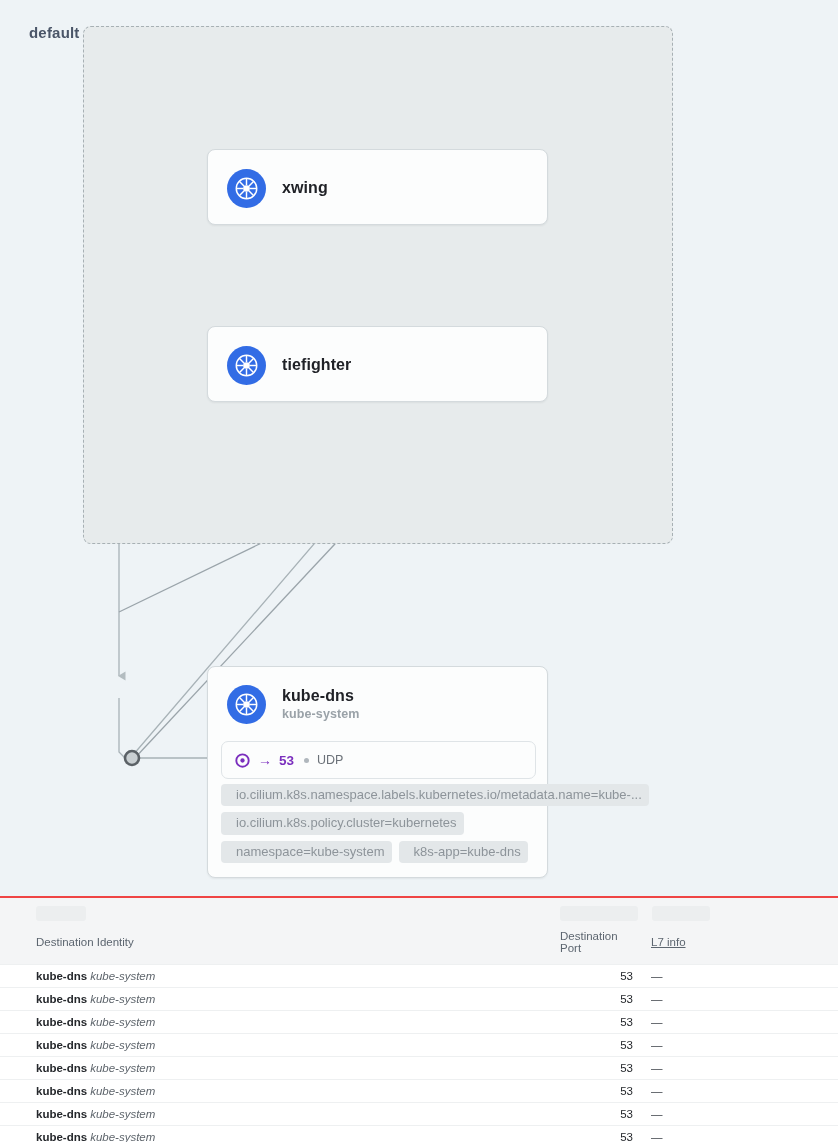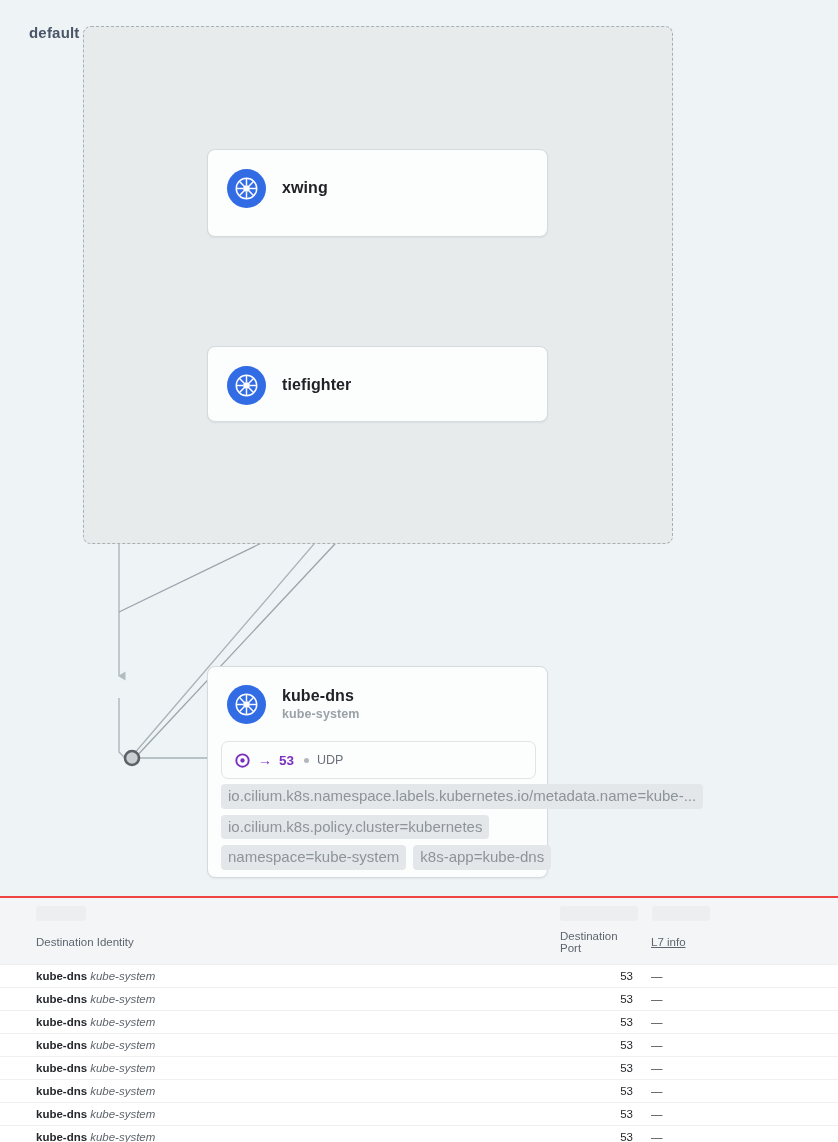--- a/index.html
+++ b/index.html
@@ -35,22 +35,22 @@
   }
 
   
   .card {
     position: absolute;
     background: #fcfdfd;
     border: 1px solid #d4dadd;
     border-radius: 8px;
     box-shadow: 0 1px 2px rgba(40,50,60,.07);
   }
-  .card.xwing      { left: 207px; top: 149px; width: 341px; height: 88px; }
-  .card.tiefighter { left: 207px; top: 346px; width: 341px; height: 76px; }
+  .card.xwing      { left: 207px; top: 149px; width: 341px; height: 76px; }
+  .card.tiefighter { left: 207px; top: 326px; width: 341px; height: 76px; }
   .card.kubedns    { left: 207px; top: 666px; width: 341px; height: 212px; }
 
   .card-head { display: flex; align-items: center; height: 76px; padding-left: 19px; }
   .card.kubedns .card-head { height: 74px; }
   .k8s-icon { width: 39px; height: 39px; flex: 0 0 39px; }
   .card-names { margin-left: 16px; }
   .card-title { font-size: 16px; font-weight: bold; color: #202227; letter-spacing: .1px; }
   .card-sub { font-size: 12.5px; font-weight: bold; color: #9aa2a8; margin-top: 2px; letter-spacing: .1px; }
 
   
@@ -66,22 +66,22 @@
   .port-arrow { color: #7b2fbe; font-size: 14px; font-weight: bold; margin: 0 7px 0 8px; line-height: 1; }
   .port-num { color: #7b2fbe; font-size: 13.5px; font-weight: bold; }
   .port-dot { width: 5px; height: 5px; border-radius: 50%; background: #b0b7bd; margin: 0 8px 0 10px; }
   .port-proto { color: #6b7178; font-size: 12.5px; }
 
   
   .chips { position: absolute; left: 13px; top: 117px; width: 318px; }
   .chip-line { display: flex; gap: 7px; margin-bottom: 6px; }
   .chip {
     background: #e3e7e9; color: #8d949a;
-    font-size: 15px; border-radius: 4px;
-    padding: 4px 7px 4px 7px; white-space: nowrap;
+    font-size: 13px; border-radius: 4px;
+    padding: 4px 7px 4px 15px; white-space: nowrap;
     line-height: 1.1;
   }
 
   
   #table-wrap {
     position: absolute; left: 0; top: 896px;
     width: 838px; height: 246px;
     background: #f4f5f6;
     border-top: 2px solid #ef4444;
     overflow: hidden;

